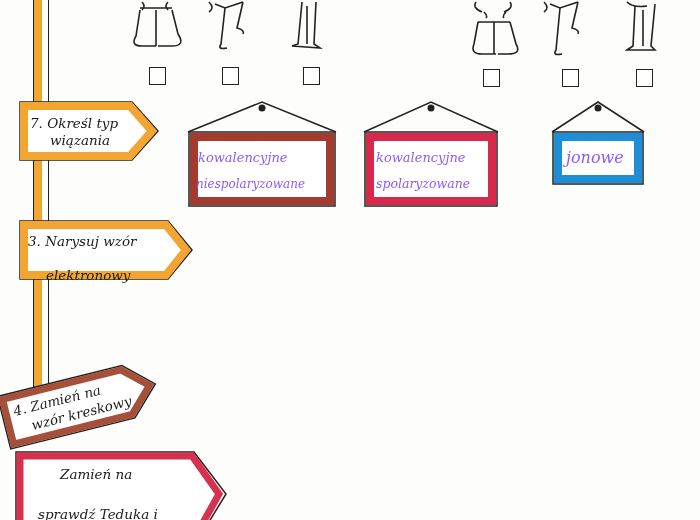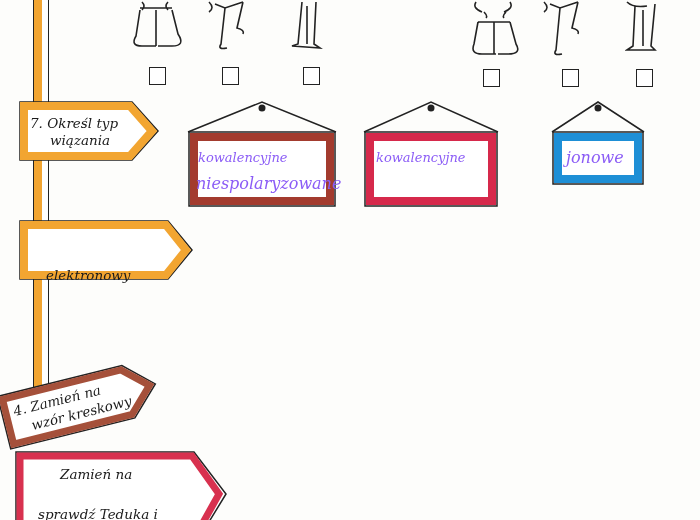--- a/index.html
+++ b/index.html
@@ -52,20 +52,21 @@
   </svg>
   <div class="sign-text" style="left:12px;top:15px;">7. Określ typ</div>
   <div class="sign-text" style="left:32px;top:32px;">wiązania</div>
 </div>
 
 <div class="sign" style="left:18px;top:219px;width:176px;height:62px;">
   <svg width="176" height="62">
     <path d="M2 2 L150 2 L174 31 L150 60 L2 60 Z" fill="#fff" stroke="#222" stroke-width="1.5"></path>
     <path d="M6 6 L148 6 L168 31 L148 56 L6 56 Z" fill="none" stroke="#f2a531" stroke-width="8"></path>
   </svg>
+  <div class="sign-text" style="left:10px;top:14px;">3. Narysuj wzór</div>
   <div class="sign-text" style="left:28px;top:48px;">elektronowy</div>
 </div>
 
 <div class="sign" style="left:14px;top:450px;width:215px;height:80px;">
   <svg width="215" height="80">
     <path d="M2 2 L180 2 L212 44 L190 80 L2 80 Z" fill="#fff" stroke="#222" stroke-width="1.5"></path>
     <path d="M6 6 L178 6 L205 44 L186 78 L6 78 Z" fill="none" stroke="#d8314f" stroke-width="7"></path>
   </svg>
   <div class="sign-text" style="left:46px;top:16px;text-align:center;">Zamień na</div>
   <div class="sign-text" style="left:24px;top:56px;">sprawdź Teduka i</div>
@@ -81,31 +82,32 @@
 </div>
 
 <div class="plaque" style="left:186px;top:98px;width:152px;height:112px;">
   <svg width="152" height="112">
     <path d="M2 34 L76 4 L150 34" fill="none" stroke="#222" stroke-width="1.5"></path>
     <circle cx="76" cy="10" r="3.5" fill="#222"></circle>
     <rect x="3" y="34" width="146" height="74" fill="#fff" stroke="#222" stroke-width="1.5"></rect>
     <rect x="8" y="39" width="136" height="64" fill="none" stroke="#a33b2e" stroke-width="8"></rect>
   </svg>
   <div class="plaque-text" style="left:12px;top:48px;">kowalencyjne</div>
-  <div class="plaque-text" style="left:10px;top:74px;font-size:16px;">niespolaryzowane</div>
+  <div class="plaque-text" style="left:10px;top:74px;font-size:12px;">niespolaryzowane</div>
 </div>
 
 <div class="plaque" style="left:362px;top:98px;width:138px;height:112px;">
   <svg width="138" height="112">
     <path d="M2 34 L69 4 L136 34" fill="none" stroke="#222" stroke-width="1.5"></path>
     <circle cx="69" cy="10" r="3.5" fill="#222"></circle>
     <rect x="3" y="34" width="132" height="74" fill="#fff" stroke="#222" stroke-width="1.5"></rect>
     <rect x="8" y="39" width="122" height="64" fill="none" stroke="#d6294b" stroke-width="8"></rect>
   </svg>
   <div class="plaque-text" style="left:14px;top:48px;">kowalencyjne</div>
+  <div class="plaque-text" style="left:14px;top:74px;font-size:12.5px;">spolaryzowane</div>
 </div>
 
 <div class="plaque" style="left:550px;top:98px;width:96px;height:90px;">
   <svg width="96" height="90">
     <path d="M2 34 L48 4 L94 34" fill="none" stroke="#222" stroke-width="1.5"></path>
     <circle cx="48" cy="10" r="3.5" fill="#222"></circle>
     <rect x="3" y="34" width="90" height="52" fill="#fff" stroke="#222" stroke-width="1.5"></rect>
     <rect x="8" y="39" width="80" height="42" fill="none" stroke="#1e8fd6" stroke-width="8"></rect>
   </svg>
   <div class="plaque-text" style="left:16px;top:48px;font-size:16px;font-style:italic;">jonowe</div>

